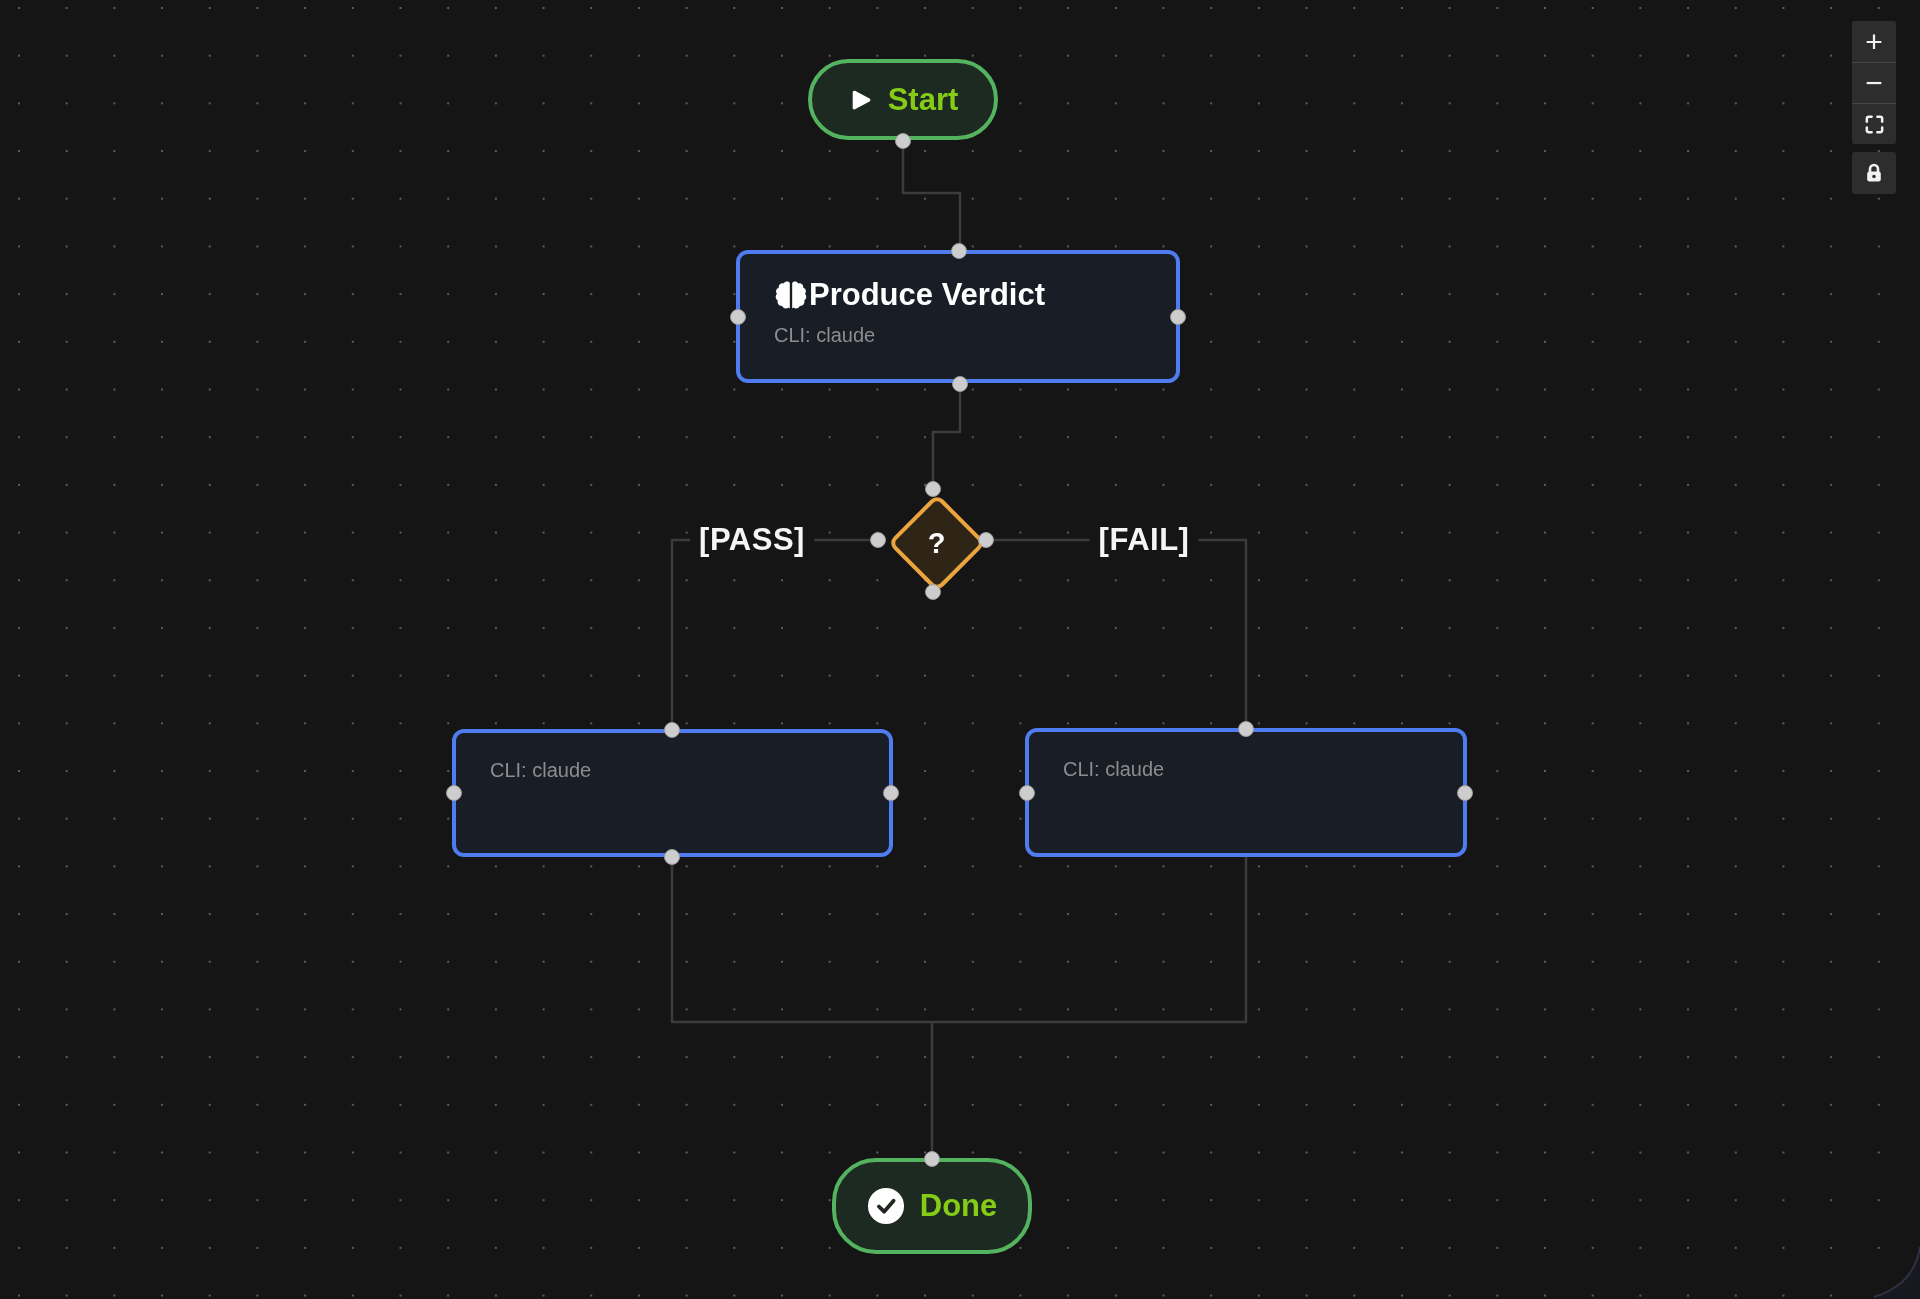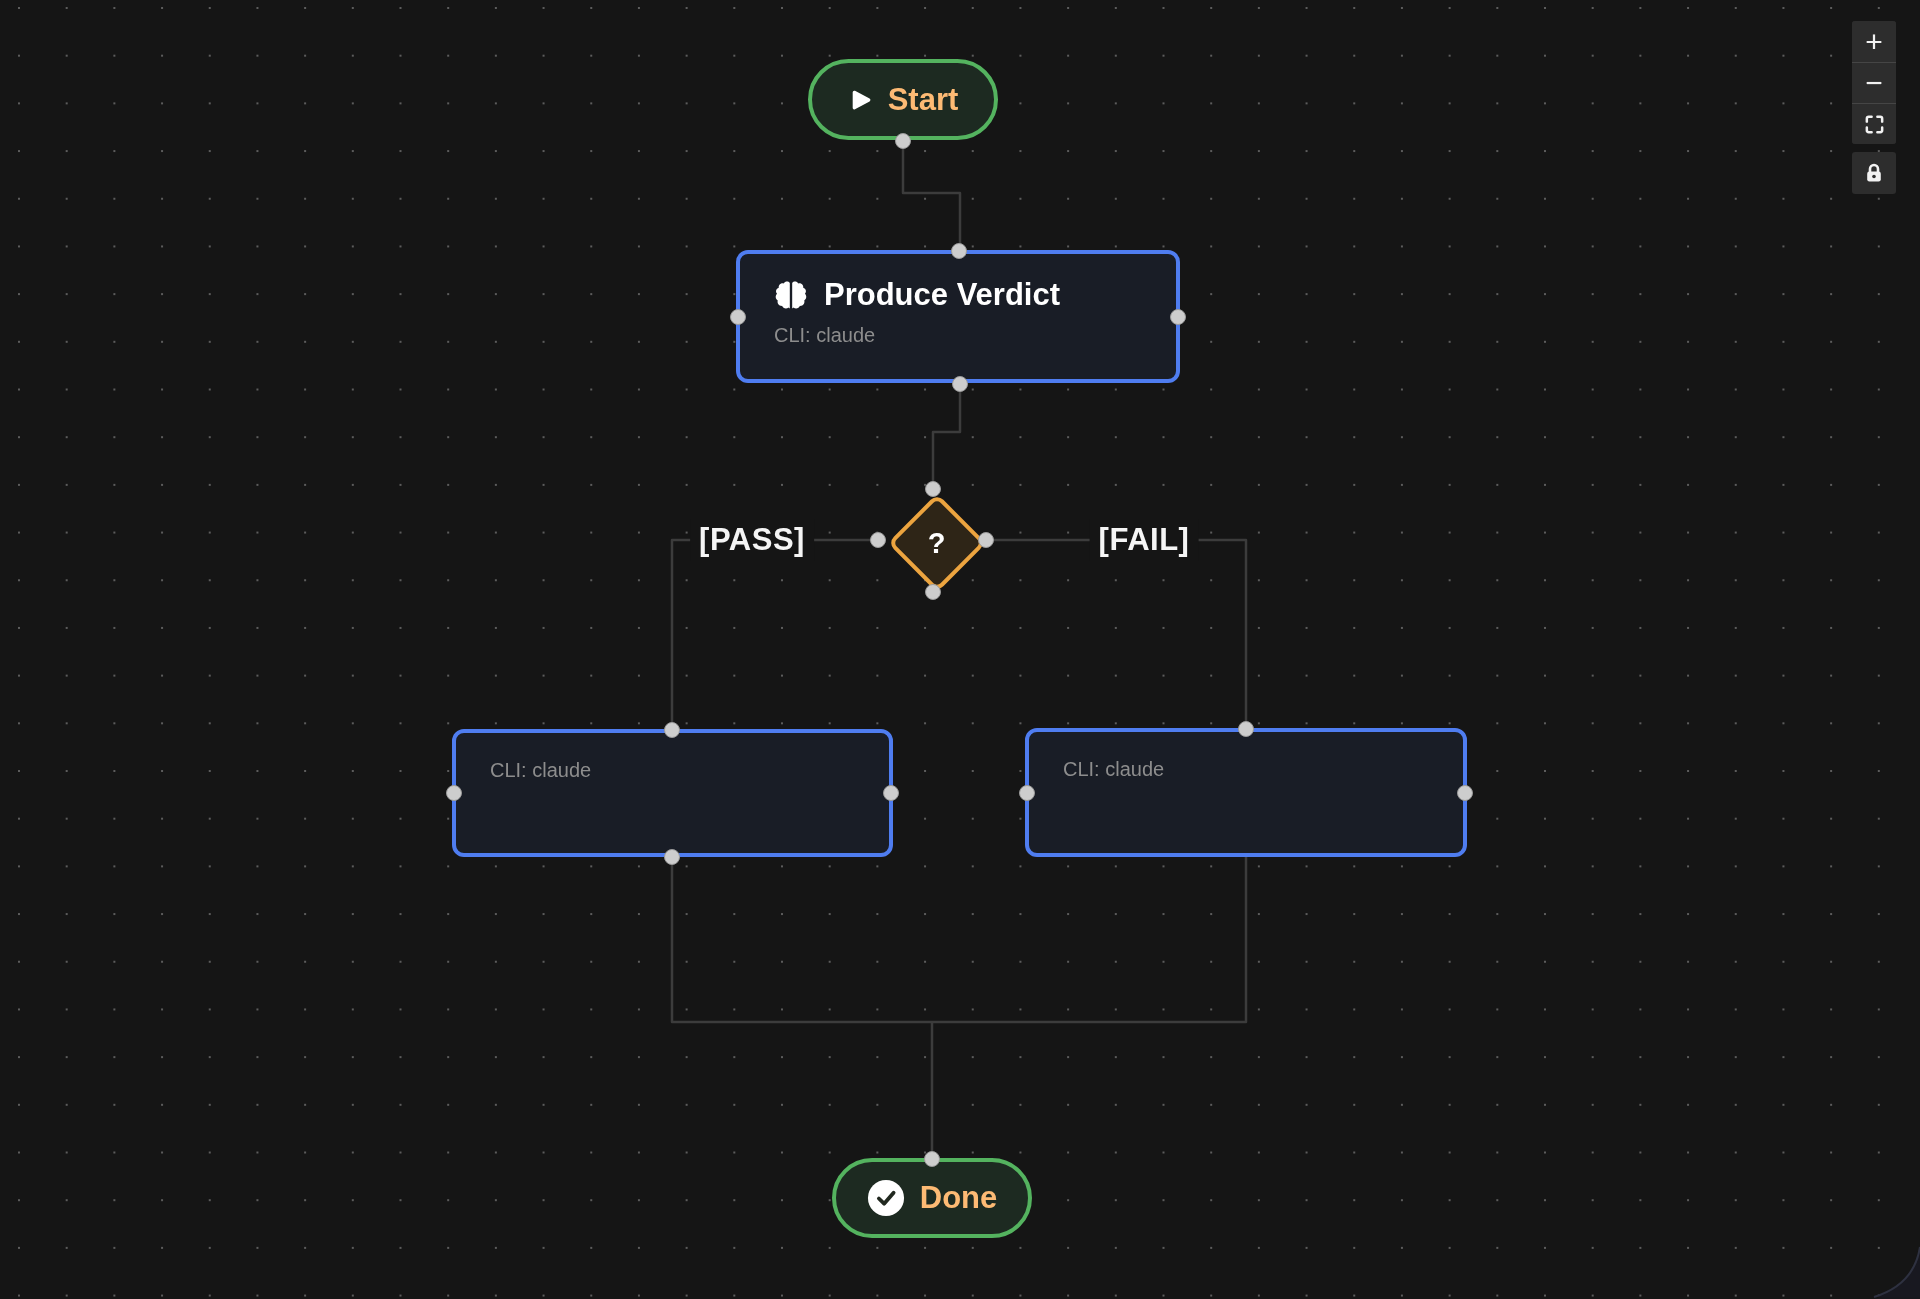--- a/index.html
+++ b/index.html
@@ -23,28 +23,28 @@
     position:absolute;transform:translate(-50%,-50%);
     background:#151515;color:#f5f5f5;
     font-size:31px;font-weight:600;letter-spacing:.5px;
     padding:3px 9px;white-space:nowrap;z-index:3;
   }
   .node{position:absolute;box-sizing:border-box;z-index:2;}
   .rect-node{
     background:#191d26;border:4px solid #4f7df0;border-radius:12px;
     padding:19px 20px 0 34px;
   }
-  .title-row{display:flex;align-items:center;gap:16px;height:44px;}
+  .title-row{display:flex;align-items:center;gap:1px;height:44px;}
   .node-title{color:#ffffff;font-size:31px;font-weight:700;white-space:nowrap;}
   .node-subtitle{color:#8d8d8d;font-size:20px;margin-top:7px;white-space:nowrap;}
   .pill{
     background:#1d2a21;border:4px solid #54b35f;border-radius:44px;
     display:flex;align-items:center;justify-content:center;gap:15px;
   }
-  .pill-label{color:#fdba74;font-size:31px;font-weight:700;}
+  .pill-label{color:#84cc16;font-size:31px;font-weight:700;}
   .decision{
     width:62px;height:62px;transform:rotate(45deg);
     background:#2e2517;border:4px solid #eca43f;border-radius:9px;
     display:flex;align-items:center;justify-content:center;
   }
   .decision-label{transform:rotate(-45deg);color:#fff;font-size:29px;font-weight:700;}
   .handle{
     position:absolute;width:16px;height:16px;border-radius:50%;
     background:#cdcdcd;border:1px solid #9b9b9b;box-sizing:border-box;
     transform:translate(-50%,-50%);z-index:4;
@@ -107,21 +107,21 @@
   </div>
 
   <div class="node rect-node" style="left:452px;top:729px;width:441px;height:128px;">
     <div class="node-subtitle">CLI: claude</div>
   </div>
 
   <div class="node rect-node" style="left:1025px;top:728px;width:442px;height:129px;">
     <div class="node-subtitle">CLI: claude</div>
   </div>
 
-  <div class="node pill" style="left:832px;top:1158px;width:200px;height:80px;">
+  <div class="node pill" style="left:832px;top:1158px;width:200px;height:96px;">
     <span class="icon">
       <svg width="38" height="38" viewBox="0 0 40 40">
         <circle cx="20" cy="20" r="19" fill="#ffffff"></circle>
         <path d="M12.5 20.5 L18 26 L28 14.5" stroke="#21281f" stroke-width="4" fill="none" stroke-linecap="round" stroke-linejoin="round"></path>
       </svg>
     </span>
     <span class="pill-label">Done</span>
   </div>
 
   <div class="handle" style="left:903px;top:141px;"></div>

